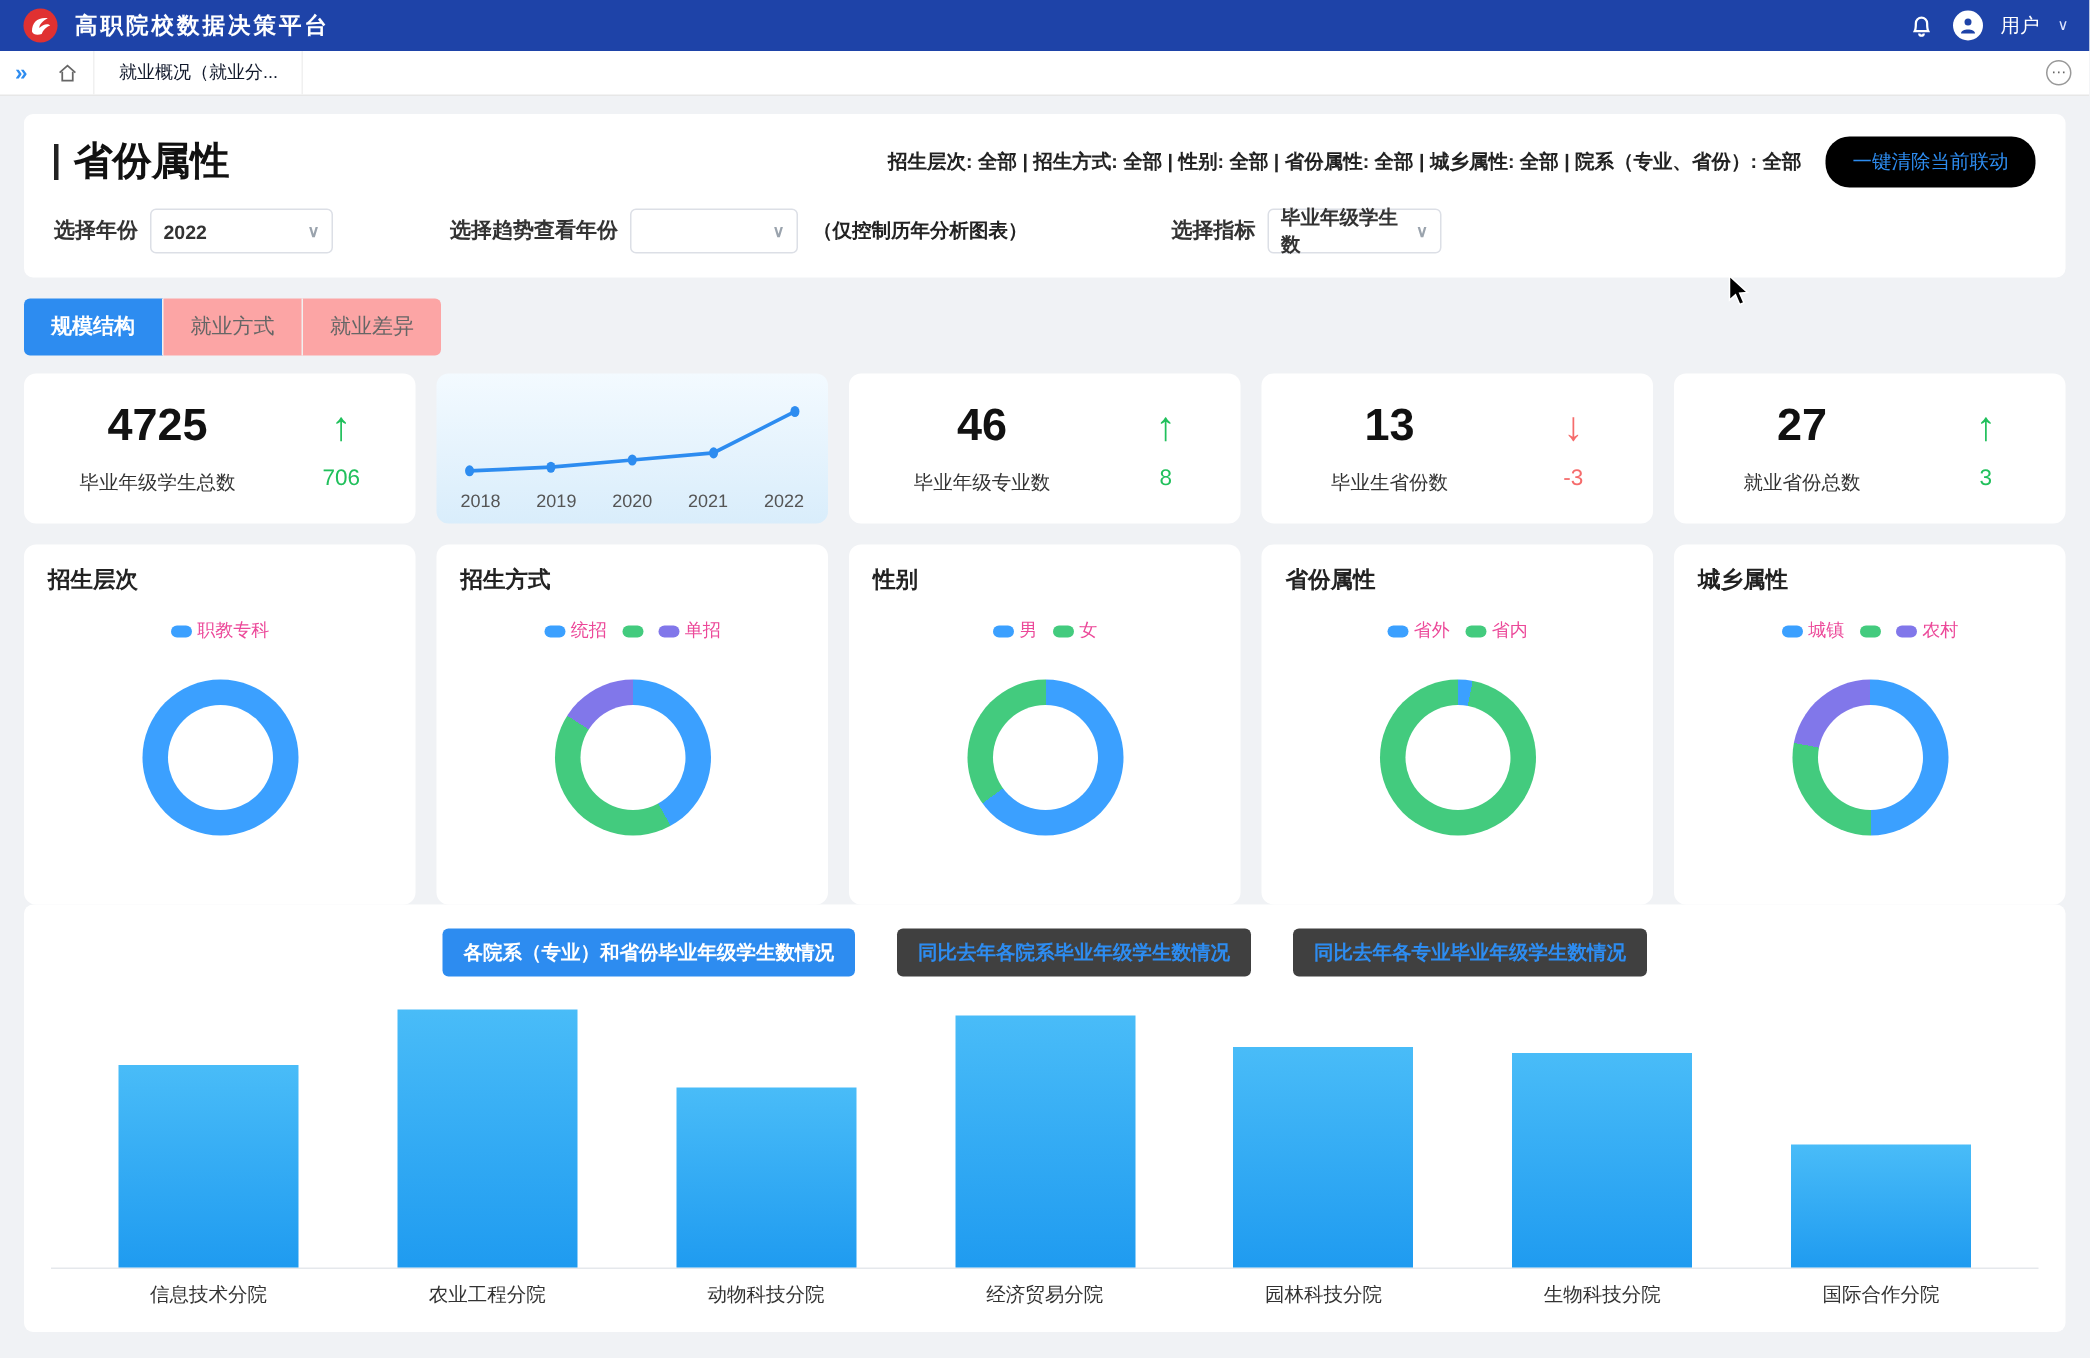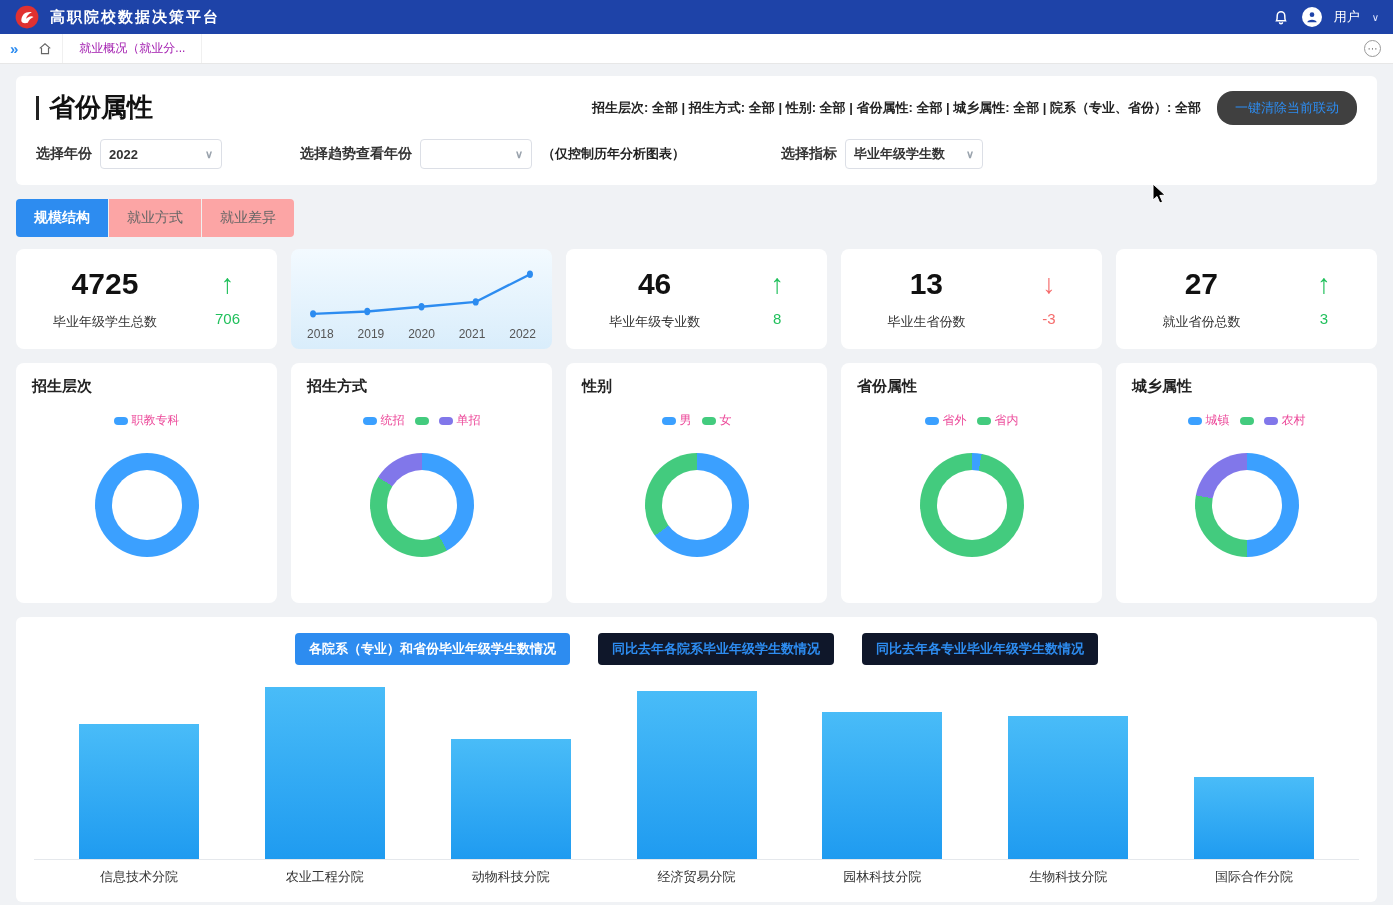--- a/index.html
+++ b/index.html
@@ -14,37 +14,37 @@
   .app-title { font-size: 15px; font-weight: 700; letter-spacing: 2px; }
   .topbar-right { margin-left: auto; display: flex; align-items: center; gap: 12px; }
   .bell { width: 18px; height: 18px; }
   .avatar { width: 20px; height: 20px; border-radius: 50%; background: #fff; display: flex; align-items: center; justify-content: center; }
   .user-label { font-size: 13px; }
   .chev-top { font-size: 10px; color: #dfe6ff; }
   
   .tabstrip { height: 30px; background: #fff; display: flex; align-items: center; border-bottom: 1px solid #e7e7e7; }
   .collapse { color: #2d8cf0; font-size: 15px; font-weight: 700; padding: 0 10px; cursor: pointer; }
   .home { padding: 0 10px; color: #666; display: flex; align-items: center; cursor: pointer; }
-  .page-tab { font-size: 12px; color: #a21caf; padding: 0 16px; height: 100%; display: flex; align-items: center; border-left: 1px solid #f0f0f0; border-right: 1px solid #f0f0f0; cursor: pointer; }
+  .page-tab { font-size: 12px; color: #0f172a; padding: 0 16px; height: 100%; display: flex; align-items: center; border-left: 1px solid #f0f0f0; border-right: 1px solid #f0f0f0; cursor: pointer; }
   .more { margin-left: auto; margin-right: 12px; width: 17px; height: 17px; border: 1px solid #999; border-radius: 50%; color: #666; display: flex; align-items: center; justify-content: center; font-size: 10px; line-height: 1; cursor: pointer; }
   
   main { padding: 12px 16px 0; }
   .panel { background: #fff; border-radius: 6px; }
   .head-panel { padding: 14px 20px 16px; }
   .head-row { display: flex; align-items: center; }
   .tmark { width: 3px; height: 24px; background: #222; margin-right: 10px; }
   .page-title { font-size: 26px; font-weight: 700; color: #111; margin: 0; display: flex; align-items: center; }
   .filters-summary { margin-left: auto; font-size: 13px; font-weight: 700; color: #222; }
-  .clear-btn { margin-left: 16px; background: #404040; color: #2d8cf0; border: none; border-radius: 16px; padding: 8px 18px; font-size: 13px; cursor: pointer; white-space: nowrap; }
+  .clear-btn { margin-left: 16px; background: #000000; color: #2d8cf0; border: none; border-radius: 16px; padding: 8px 18px; font-size: 13px; cursor: pointer; white-space: nowrap; }
   .controls-row { display: flex; align-items: center; margin-top: 14px; font-size: 14px; color: #333; font-weight: bold; }
   .ctl-label { margin-right: 8px; white-space: nowrap; }
   .select { height: 30px; border: 1px solid #dcdfe6; border-radius: 4px; background: #fff; display: flex; align-items: center; justify-content: space-between; padding: 0 8px; font-size: 13px; color: #333; cursor: pointer; }
   .sel-year { width: 122px; margin-right: 78px; }
   .sel-trend { width: 112px; }
-  .sel-metric { width: 138px; }
+  .sel-metric { width: 116px; }
   .sel-chev { color: #9aa3ad; font-size: 11px; margin-left: 8px; }
   .ctl-note { margin-left: 10px; font-size: 13px; color: #222; margin-right: 96px; }
   
   .seg-tabs { display: flex; margin: 14px 0 12px; }
   .seg { padding: 10px 18px; font-size: 14px; background: #fca5a5; color: #666; cursor: pointer; border-right: 1px solid #f0f0f0; }
   .seg:first-child { border-radius: 4px 0 0 4px; }
   .seg:last-child { border-radius: 0 4px 4px 0; border-right: none; }
   .seg.active { background: #2d8cf0; color: #fff; font-weight: 700; }
   
   .kpi-row { display: grid; grid-template-columns: repeat(5, 1fr); gap: 14px; }
@@ -61,23 +61,23 @@
   
   .donut-row { display: grid; grid-template-columns: repeat(5, 1fr); gap: 14px; margin-top: 14px; }
   .donut-card { background: #fff; border-radius: 8px; height: 240px; padding: 14px 16px; }
   .donut-title { font-size: 15px; font-weight: 700; color: #222; }
   .legend { display: flex; justify-content: center; align-items: center; gap: 10px; margin-top: 16px; flex-wrap: wrap; }
   .lg-item { display: inline-flex; align-items: center; gap: 4px; font-size: 12px; color: #ec4899; cursor: pointer; }
   .lg-dot { width: 14px; height: 8px; border-radius: 4px; display: inline-block; }
   .donut { width: 104px; height: 104px; border-radius: 50%; margin: 24px auto 0; position: relative; cursor: pointer; }
   .donut::after { content: ""; position: absolute; inset: 17px; background: #fff; border-radius: 50%; }
   
-  .bottom-panel { margin-top: 14px; padding: 16px 18px 10px; }
+  .bottom-panel { padding: 16px 18px 10px; }
   .chart-tabs { display: flex; justify-content: center; gap: 28px; }
-  .ctab { font-size: 13px; font-weight: 700; padding: 7px 14px; border-radius: 4px; background: #0f172a; color: #2d8cf0; cursor: pointer; }
+  .ctab { font-size: 13px; font-weight: 700; padding: 7px 14px; border-radius: 4px; background: #404040; color: #2d8cf0; cursor: pointer; }
   .ctab.active { background: #2d8cf0; color: #fff; }
   .bar-area { margin-top: 20px; height: 175px; display: flex; align-items: flex-end; padding: 0 12px; border-bottom: 1px solid #e5e8ec; }
   .bargroup { flex: 1; display: flex; justify-content: center; }
   .bar { width: 120px; }
   .bar-labels { display: flex; padding: 0 12px; margin-top: 8px; padding-bottom: 6px; }
   .bar-label { flex: 1; text-align: center; font-size: 13px; color: #333; }
   
   .cursor { position: absolute; left: 1152px; top: 183px; width: 16px; height: 22px; pointer-events: none; z-index: 99; }
 </style>
 </head>

